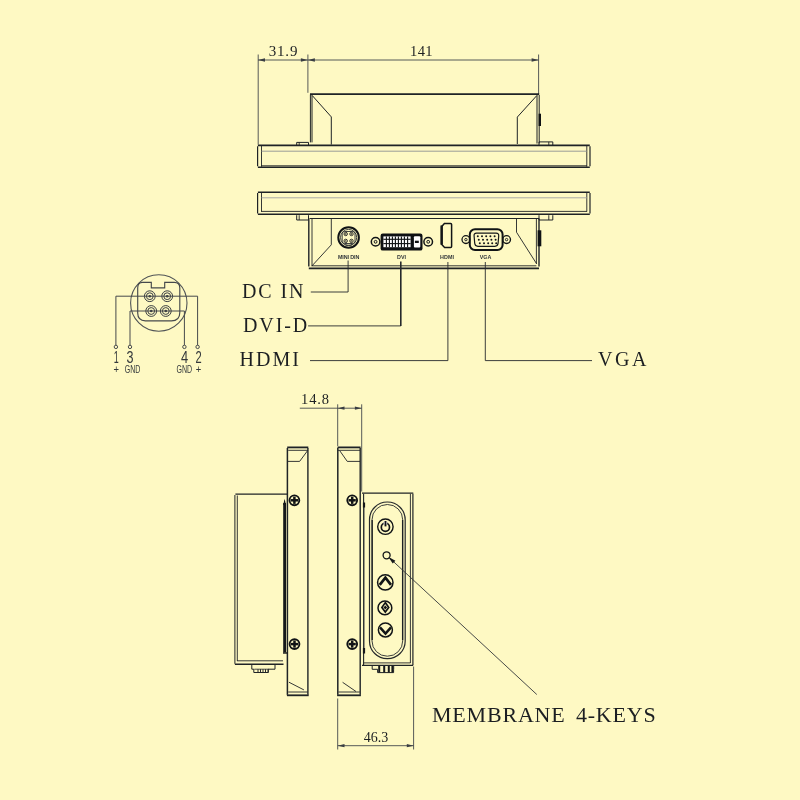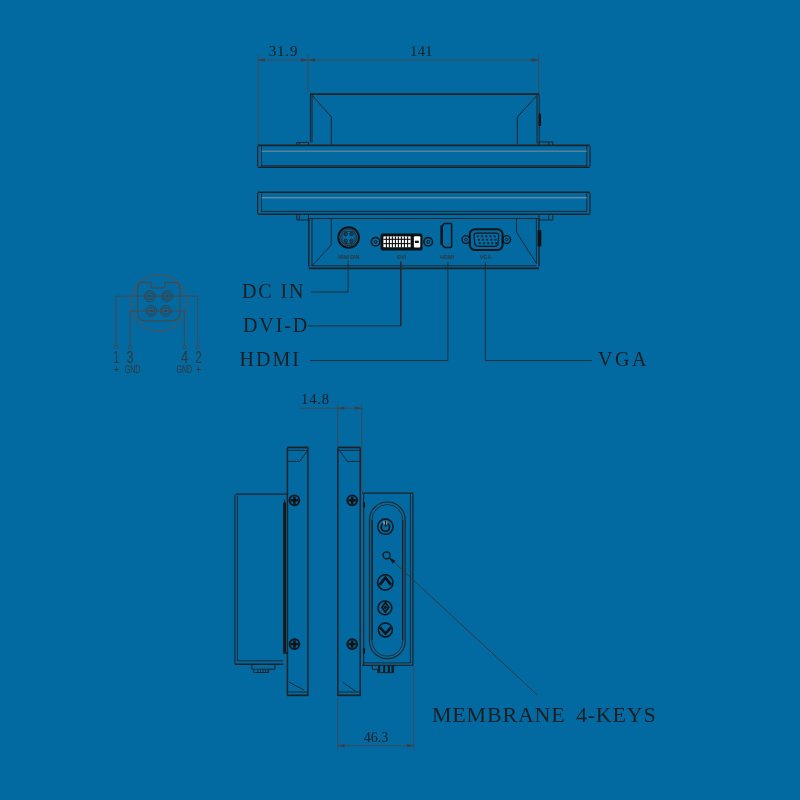--- a/index.html
+++ b/index.html
@@ -1,16 +1,16 @@
 <!DOCTYPE html>
 <html><head>
 <meta charset="utf-8">
 <style>
   html,body{margin:0;padding:0;background:#ffffff;}
-  .wrap{width:800px;height:800px;position:relative;background:#0369a1;overflow:hidden;}
+  .wrap{width:800px;height:800px;position:relative;background:#fef9c3;overflow:hidden;}
   svg{position:absolute;left:0;top:0;}
   text{font-family:"Liberation Sans",sans-serif;fill:#33383b;}
   .ser{font-family:"Liberation Serif",serif;fill:#1c1f22;}
 </style>
 </head>
 <body>
 <div class="wrap">
 <svg width="800" height="800" viewBox="0 0 800 800">
 
   <g stroke="#44484c" stroke-width="0.9" fill="none">

